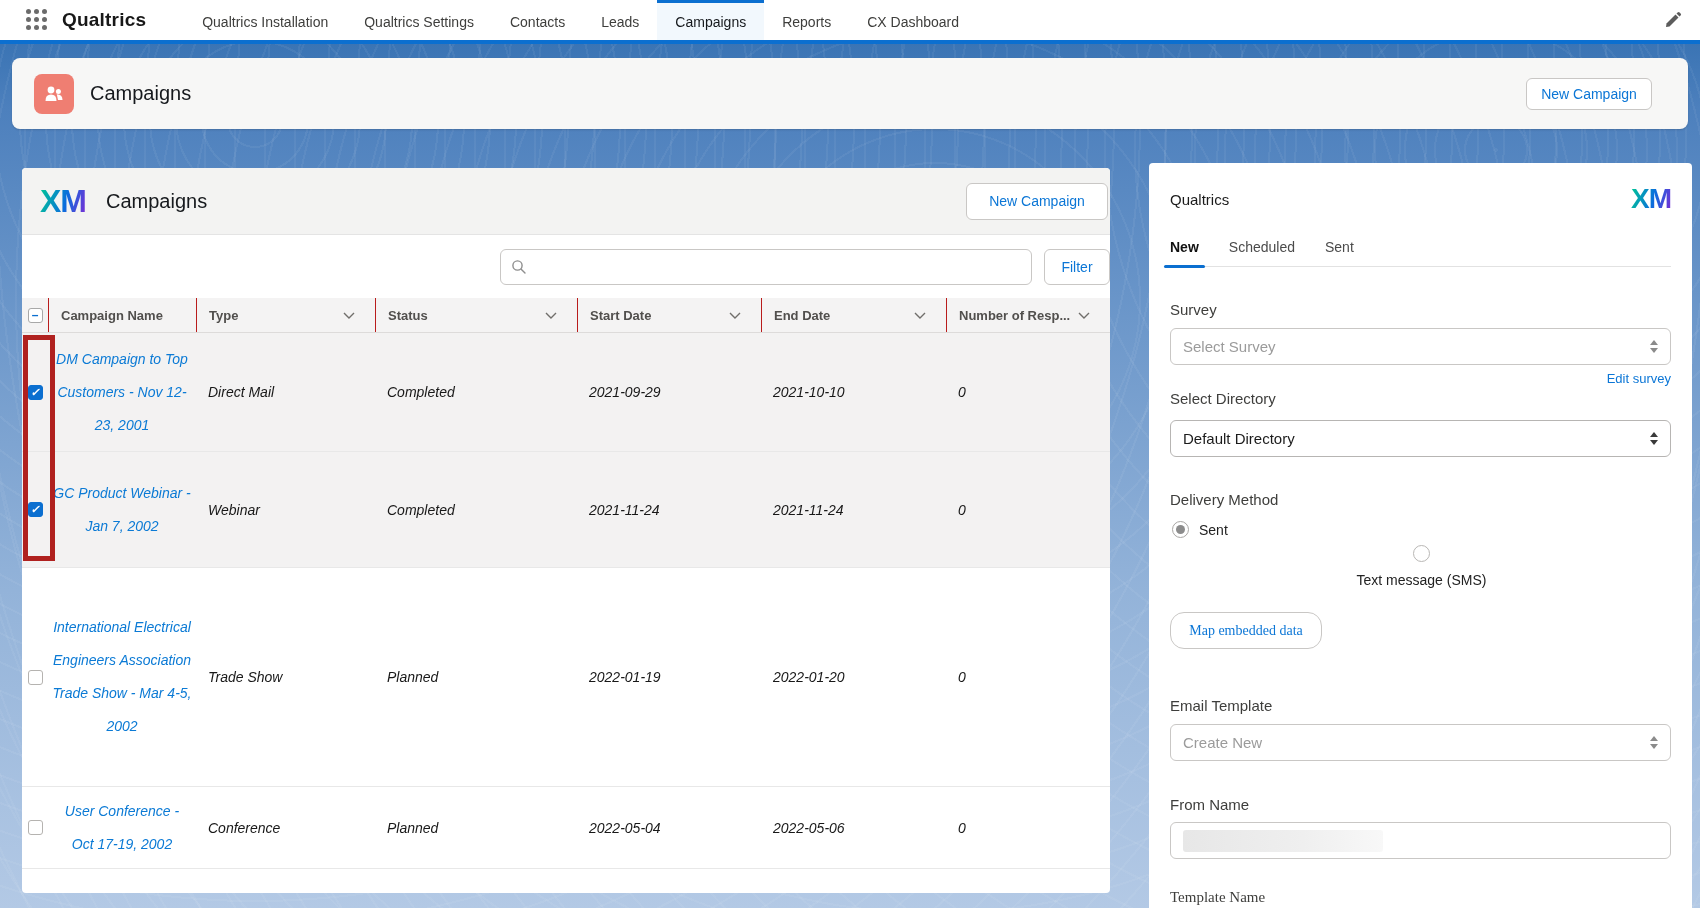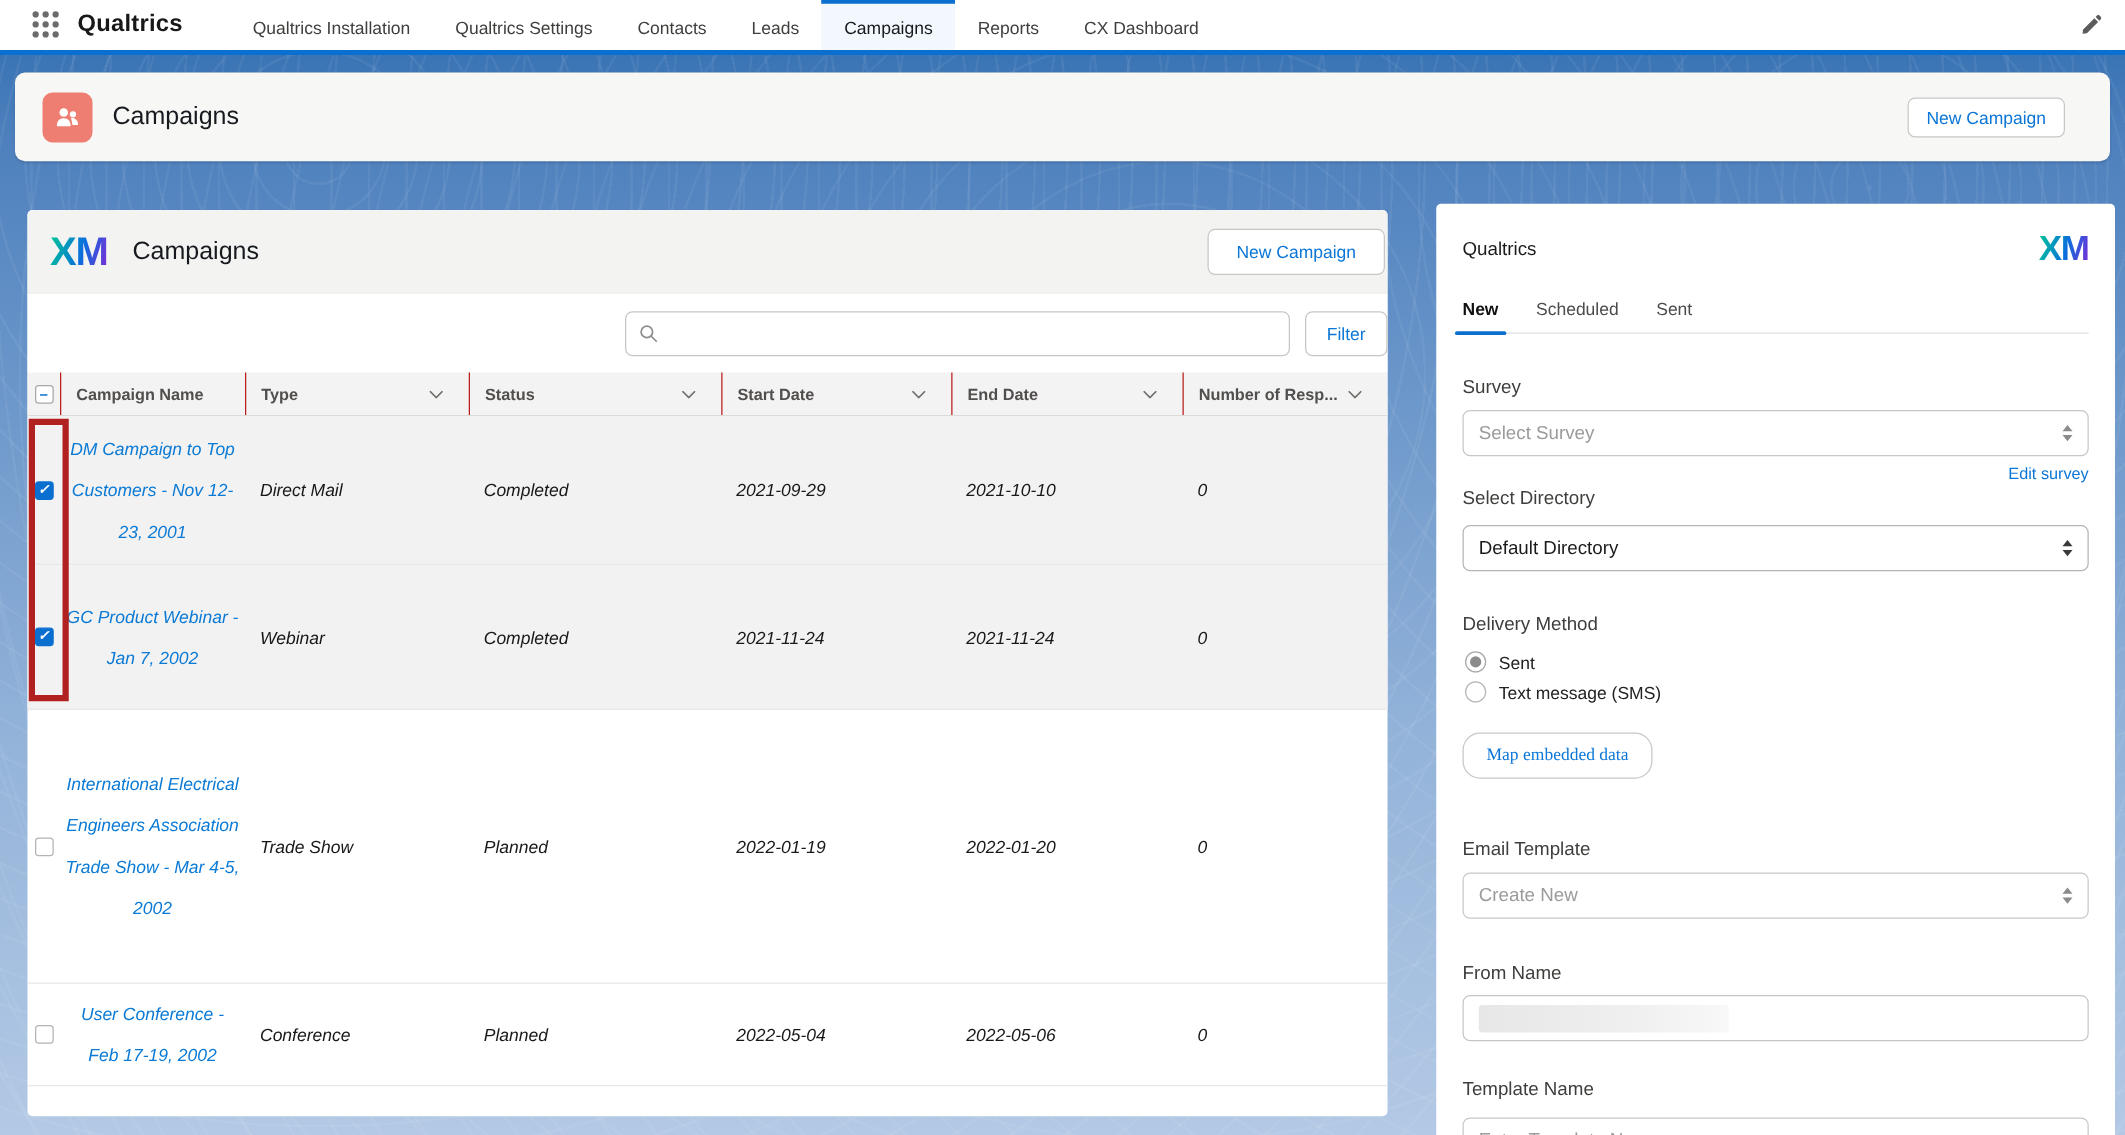--- a/index.html
+++ b/index.html
@@ -236,21 +236,21 @@
       <div class="td">2022-01-19</div>
       <div class="td">2022-01-20</div>
       <div class="td">0</div>
     </div>
 
     <div class="grid-row tr r4">
       <div class="td cb-cell">
           <span class="cb"></span>
         </div>
       <div class="td name-cell">
-          <a class="name-link">User Conference - Feb 17-19, 2002</a>
+          <a class="name-link">User Conference - Oct 17-19, 2002</a>
         </div>
       <div class="td">Conference</div>
       <div class="td">Planned</div>
       <div class="td">2022-05-04</div>
       <div class="td">2022-05-06</div>
       <div class="td">0</div>
     </div>
 
     <div class="empty-row"></div>
 
@@ -286,38 +286,38 @@
           <span class="up"></span>
           <span class="dn"></span>
         </span>
     </div>
 
     <div class="fld-label" style="margin-top:34px;">Delivery Method</div>
     <div class="radio-row" style="margin-top:13px;">
       <span class="radio sel-gray"></span>
       <span class="radio-label">Sent</span>
     </div>
-    <div class="radio-row" style="margin-top:7px;">
+    <div class="radio-row" style="margin-top:7px;flex-direction:column;">
       <span class="radio"></span>
       <span class="radio-label">Text message (SMS)</span>
     </div>
 
     <button class="btn map-btn" style="margin-top:24px;">Map embedded data</button>
 
     <div class="fld-label" style="margin-top:48px;">Email Template</div>
     <div class="sel" style="margin-top:10px;">
       <span class="val ph">Create New</span>
       <span class="stepper">
           <span class="up"></span>
           <span class="dn"></span>
         </span>
     </div>
 
     <div class="fld-label" style="margin-top:35px;">From Name</div>
     <div class="text-input from-input" style="margin-top:9px;">
       <span class="redacted"></span>
     </div>
 
-    <div class="fld-label" style="margin-top:30px;">Template Name</div>
+    <div class="fld-label" style="margin-top:30px;font-family:Liberation Serif, serif;">Template Name</div>
     <input class="text-input" style="margin-top: 14px;" type="text" placeholder="Enter Template Name">
   </div>
 
 </div>
 
 </body></html>

